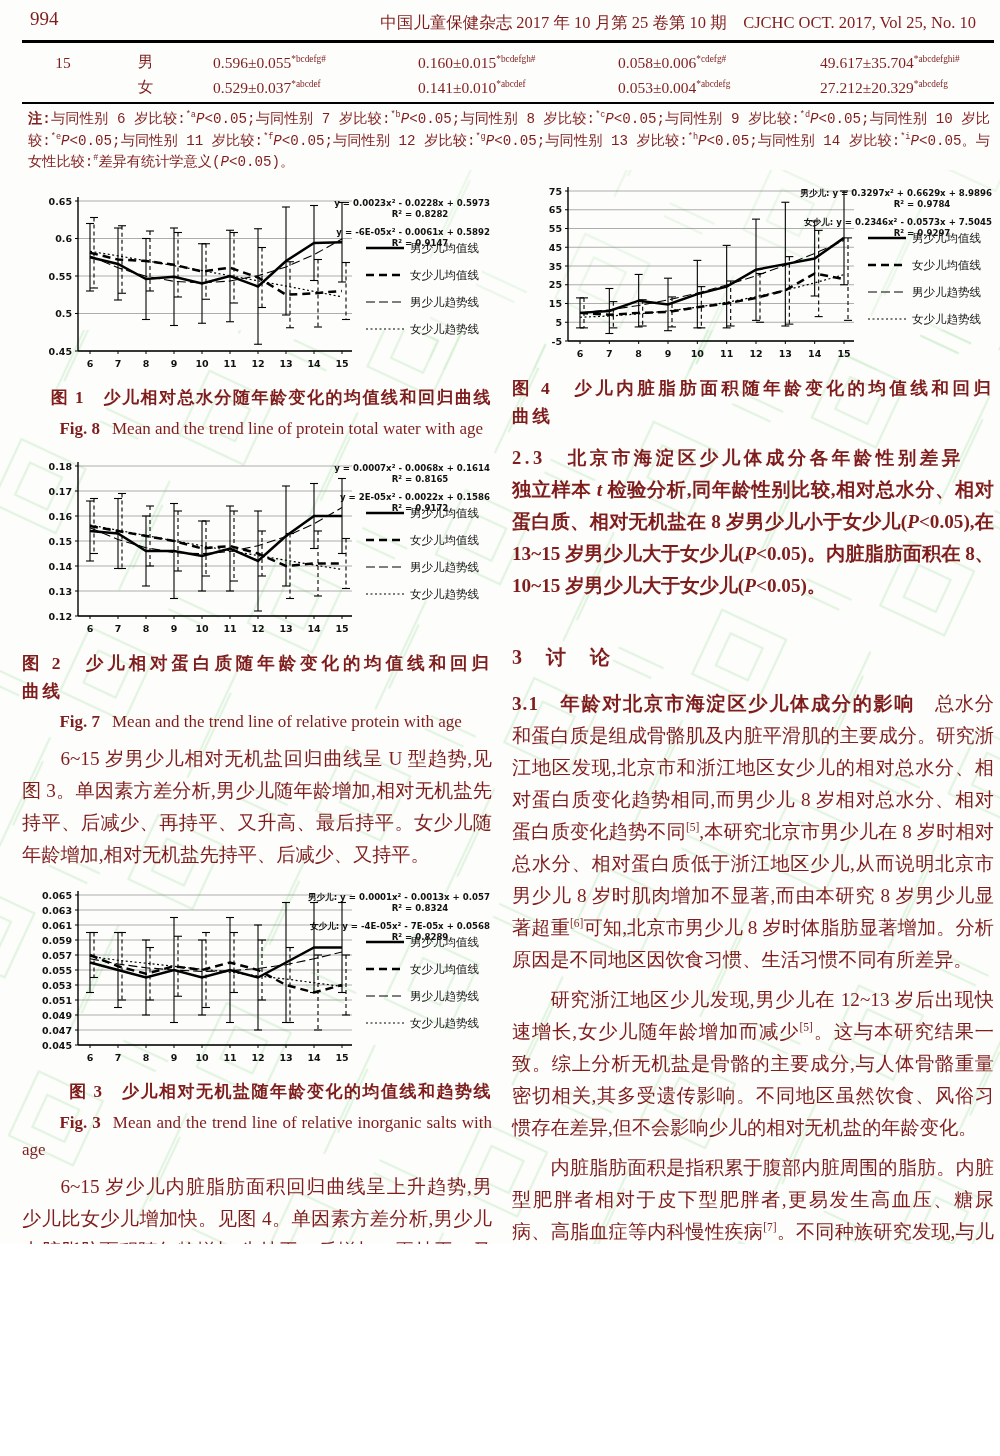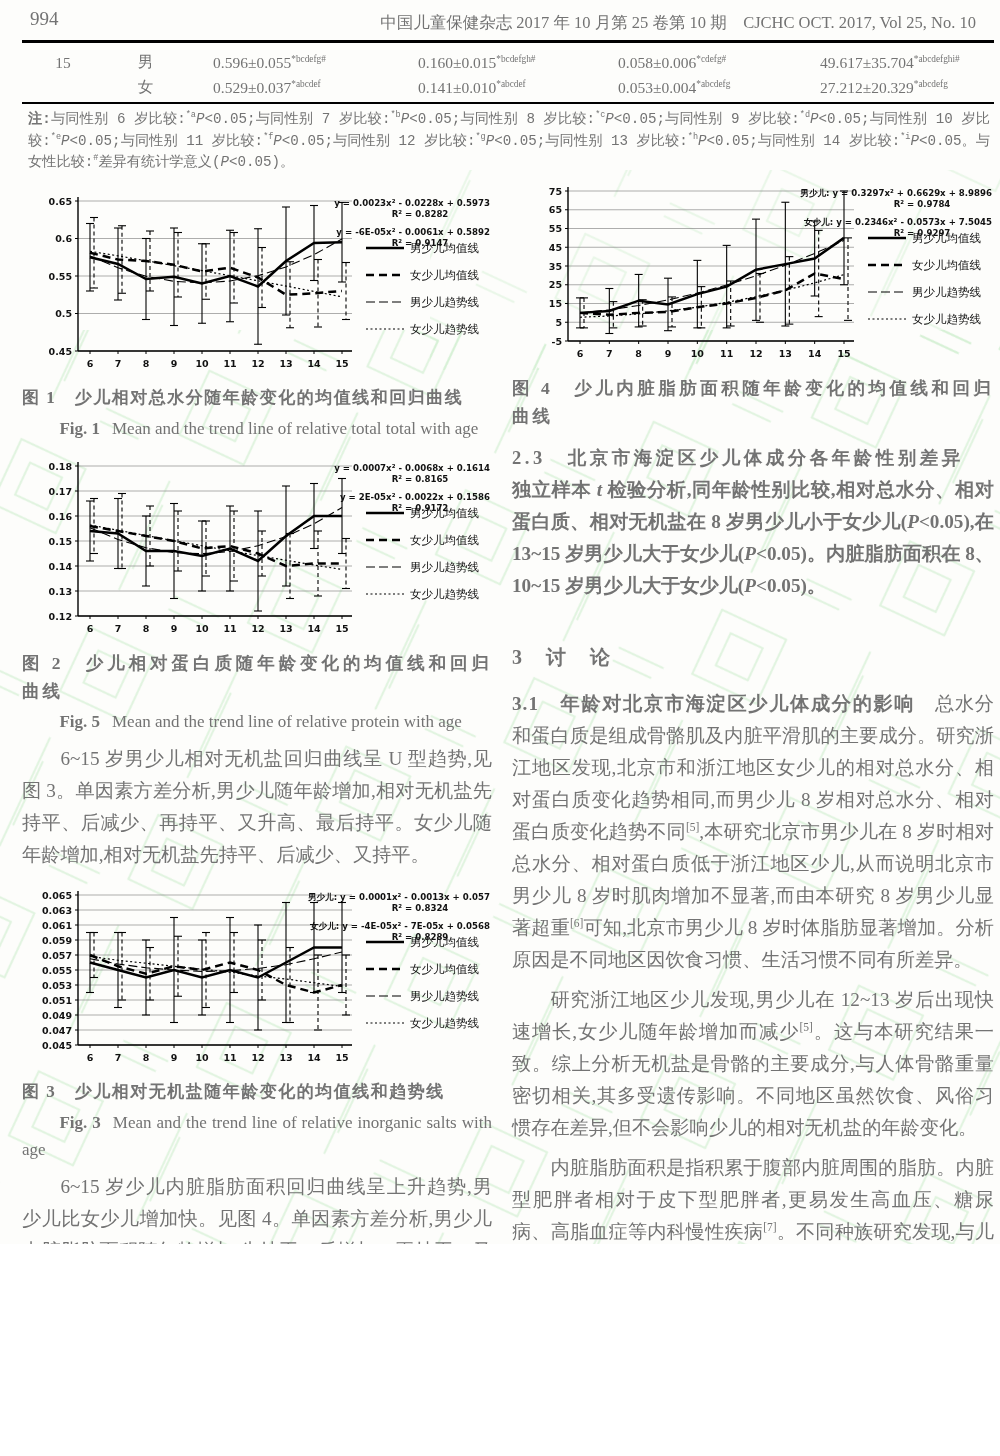--- a/index.html
+++ b/index.html
@@ -1,17 +1,17 @@
 <!DOCTYPE html>
 <html><head>
 <meta charset="utf-8">
 <style>
   html,body{margin:0;padding:0;background:#ffffff;}
   .page{position:relative;width:1000px;height:1244px;background:#fdfdfb;overflow:hidden;
-        font-family:"Liberation Serif","DejaVu Serif",serif;color:#737373;}
+        font-family:"Liberation Serif","DejaVu Serif",serif;color:#7f1d1d;}
   .page > .layer{position:absolute;z-index:1;}
   .wm{position:absolute;left:0;top:0;z-index:0;}
 
   .hdr-num{left:30px;top:8px;font-size:19px;}
   .hdr-journal{right:24px;top:12px;font-size:16.5px;}
   .rule-top{left:22px;right:6px;top:40px;height:2.5px;background:#000;}
   .rule-tbl{left:22px;right:6px;top:102px;height:2px;background:#000;}
 
   .tbl{left:28px;right:8px;top:50px;}
   .tbl-row{display:grid;grid-template-columns:70px 95px 205px 200px 210px 1fr;
@@ -23,21 +23,21 @@
   .note{left:28px;right:10px;top:109px;font-size:14.2px;line-height:21.5px;text-align:justify;font-family:Liberation Mono, monospace;}
   .note b{font-weight:bold;}
   sup{font-size:0.6em;vertical-align:super;line-height:0;}
   i{font-style:italic;}
 
   .col-left{left:22px;top:193px;width:470px;}
   .col-right{left:512px;top:183px;width:482px;}
   svg.chart{display:block;}
 
   .cap-zh{font-weight:bold;font-size:17.5px;line-height:28px;letter-spacing:3px;margin-top:5px;text-align:justify;}
-  .cap-zh.center{text-align:left;letter-spacing:1.5px;font-size:17px;}
+  .cap-zh.center{text-align:right;letter-spacing:1.5px;font-size:17px;}
   .cap-en{font-size:17px;line-height:27px;text-align:justify;text-indent:2.2em;margin-top:3px;}
   .cap-en b{margin-right:12px;}
   .para{font-size:19.2px;line-height:32px;text-align:justify;text-indent:2em;margin-top:8px;}
   .mt16{margin-top:16px;}
   .sec-head{font-weight:bold;font-size:18.5px;line-height:32px;letter-spacing:3.5px;margin-top:12px;}
   .sec-body{font-size:19.2px;line-height:32px;text-align:justify;font-weight:bold;}
   .h3{font-weight:bold;font-size:20px;line-height:30px;letter-spacing:2px;margin:40px 0 16px 0;font-family:Liberation Serif, serif;}
   .para-bold-lead{font-size:19.2px;line-height:32px;text-align:justify;}
   .para-bold-lead b{letter-spacing:1px;}
 </style>
@@ -199,21 +199,21 @@
         <line x1="344" y1="109" x2="382" y2="109" stroke="#000" stroke-width="1.1" stroke-dasharray="9 4"></line>
         <text x="388" y="113" font-size="11.5" font-family="&quot;DejaVu Sans&quot;,sans-serif" font-weight="normal" fill="#111" text-anchor="start">男少儿趋势线</text>
         <line x1="344" y1="136" x2="382" y2="136" stroke="#000" stroke-width="1.2" stroke-dasharray="2 2.5"></line>
         <text x="388" y="140" font-size="11.5" font-family="&quot;DejaVu Sans&quot;,sans-serif" font-weight="normal" fill="#111" text-anchor="start">女少儿趋势线</text>
         <text x="468" y="13" font-size="8.6" font-family="&quot;DejaVu Sans&quot;,sans-serif" font-weight="bold" fill="#111" text-anchor="end">y = 0.0023x² - 0.0228x + 0.5973</text>
         <text x="398" y="24" font-size="8.6" font-family="&quot;DejaVu Sans&quot;,sans-serif" font-weight="bold" fill="#111" text-anchor="middle">R² = 0.8282</text>
         <text x="468" y="42" font-size="8.6" font-family="&quot;DejaVu Sans&quot;,sans-serif" font-weight="bold" fill="#111" text-anchor="end">y = -6E-05x² - 0.0061x + 0.5892</text>
         <text x="398" y="53" font-size="8.6" font-family="&quot;DejaVu Sans&quot;,sans-serif" font-weight="bold" fill="#111" text-anchor="middle">R² = 0.9147</text>
       </svg>
     <div class="cap-zh center">图 1　少儿相对总水分随年龄变化的均值线和回归曲线</div>
-    <div class="cap-en"><b>Fig. 1</b><span>Mean and the trend line of relative total total with age</span></div>
+    <div class="cap-en"><b>Fig. 8</b><span>Mean and the trend line of protein total water with age</span></div>
 
     <svg class="chart mt16" width="470" height="186" style="margin-top:16px">
         <line x1="56" y1="158" x2="330" y2="158" stroke="#8a8a8a" stroke-width="0.7"></line>
         <line x1="53" y1="158" x2="56" y2="158" stroke="#000" stroke-width="1"></line>
         <text x="50" y="161.5" font-size="9.5" font-family="&quot;DejaVu Sans&quot;,sans-serif" font-weight="bold" fill="#111" text-anchor="end">0.12</text>
         <line x1="56" y1="132.99999999999997" x2="330" y2="132.99999999999997" stroke="#8a8a8a" stroke-width="0.7"></line>
         <line x1="53" y1="132.99999999999997" x2="56" y2="132.99999999999997" stroke="#000" stroke-width="1"></line>
         <text x="50" y="136.49999999999997" font-size="9.5" font-family="&quot;DejaVu Sans&quot;,sans-serif" font-weight="bold" fill="#111" text-anchor="end">0.13</text>
         <line x1="56" y1="107.99999999999994" x2="330" y2="107.99999999999994" stroke="#8a8a8a" stroke-width="0.7"></line>
         <line x1="53" y1="107.99999999999994" x2="56" y2="107.99999999999994" stroke="#000" stroke-width="1"></line>
@@ -323,21 +323,21 @@
         <line x1="344" y1="109" x2="382" y2="109" stroke="#000" stroke-width="1.1" stroke-dasharray="9 4"></line>
         <text x="388" y="113" font-size="11.5" font-family="&quot;DejaVu Sans&quot;,sans-serif" font-weight="normal" fill="#111" text-anchor="start">男少儿趋势线</text>
         <line x1="344" y1="136" x2="382" y2="136" stroke="#000" stroke-width="1.2" stroke-dasharray="2 2.5"></line>
         <text x="388" y="140" font-size="11.5" font-family="&quot;DejaVu Sans&quot;,sans-serif" font-weight="normal" fill="#111" text-anchor="start">女少儿趋势线</text>
         <text x="468" y="13" font-size="8.6" font-family="&quot;DejaVu Sans&quot;,sans-serif" font-weight="bold" fill="#111" text-anchor="end">y = 0.0007x² - 0.0068x + 0.1614</text>
         <text x="398" y="24" font-size="8.6" font-family="&quot;DejaVu Sans&quot;,sans-serif" font-weight="bold" fill="#111" text-anchor="middle">R² = 0.8165</text>
         <text x="468" y="42" font-size="8.6" font-family="&quot;DejaVu Sans&quot;,sans-serif" font-weight="bold" fill="#111" text-anchor="end">y = 2E-05x² - 0.0022x + 0.1586</text>
         <text x="398" y="53" font-size="8.6" font-family="&quot;DejaVu Sans&quot;,sans-serif" font-weight="bold" fill="#111" text-anchor="middle">R² = 0.9172</text>
       </svg>
     <div class="cap-zh">图 2　少儿相对蛋白质随年龄变化的均值线和回归曲线</div>
-    <div class="cap-en"><b>Fig. 5</b><span>Mean and the trend line of relative protein with age</span></div>
+    <div class="cap-en"><b>Fig. 7</b><span>Mean and the trend line of relative protein with age</span></div>
 
     <div class="para">6~15 岁男少儿相对无机盐回归曲线呈 U 型趋势,见图 3。单因素方差分析,男少儿随年龄增加,相对无机盐先持平、后减少、再持平、又升高、最后持平。女少儿随年龄增加,相对无机盐先持平、后减少、又持平。</div>
 
     <svg class="chart" width="470" height="186" style="margin-top:16px">
         <line x1="56" y1="158" x2="330" y2="158" stroke="#8a8a8a" stroke-width="0.7"></line>
         <line x1="53" y1="158" x2="56" y2="158" stroke="#000" stroke-width="1"></line>
         <text x="50" y="161.5" font-size="9.5" font-family="&quot;DejaVu Sans&quot;,sans-serif" font-weight="bold" fill="#111" text-anchor="end">0.045</text>
         <line x1="56" y1="143" x2="330" y2="143" stroke="#8a8a8a" stroke-width="0.7"></line>
         <line x1="53" y1="143" x2="56" y2="143" stroke="#000" stroke-width="1"></line>
         <text x="50" y="146.5" font-size="9.5" font-family="&quot;DejaVu Sans&quot;,sans-serif" font-weight="bold" fill="#111" text-anchor="end">0.047</text>

